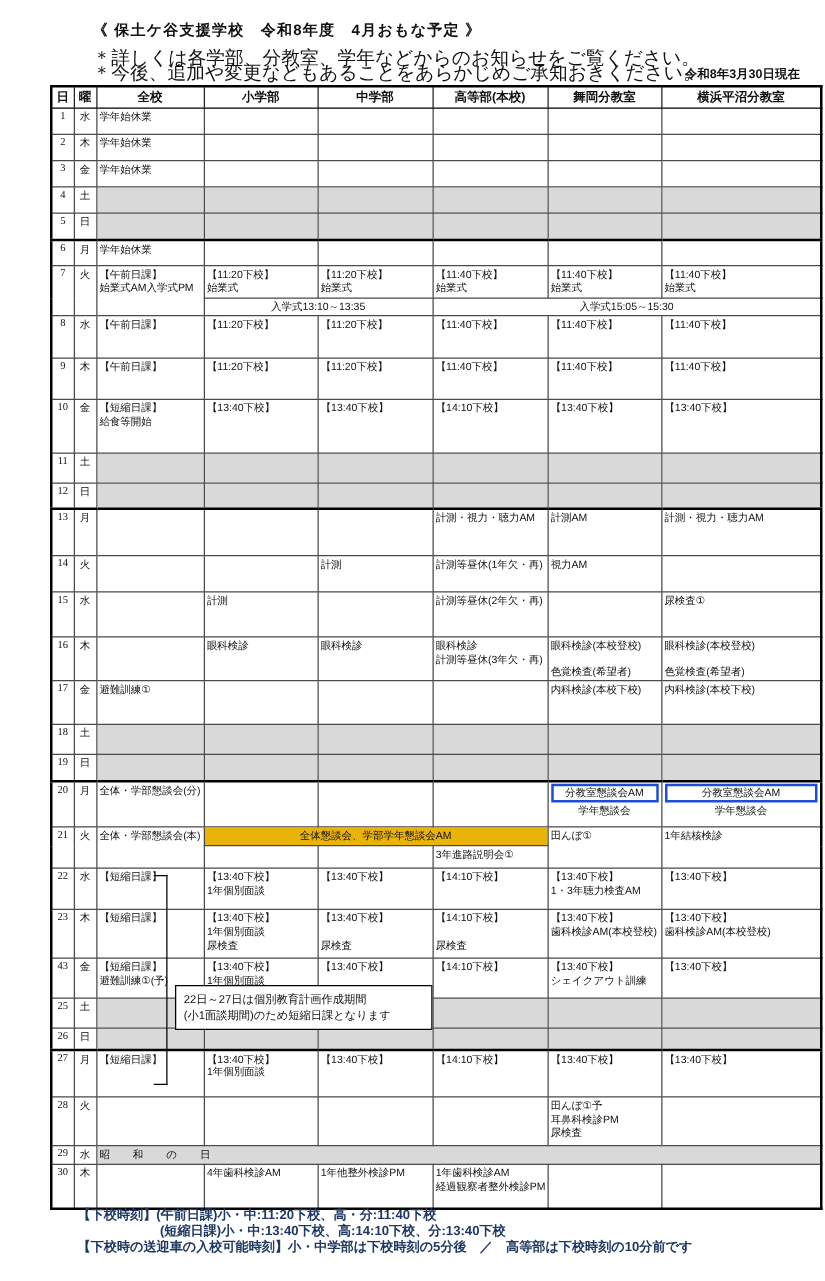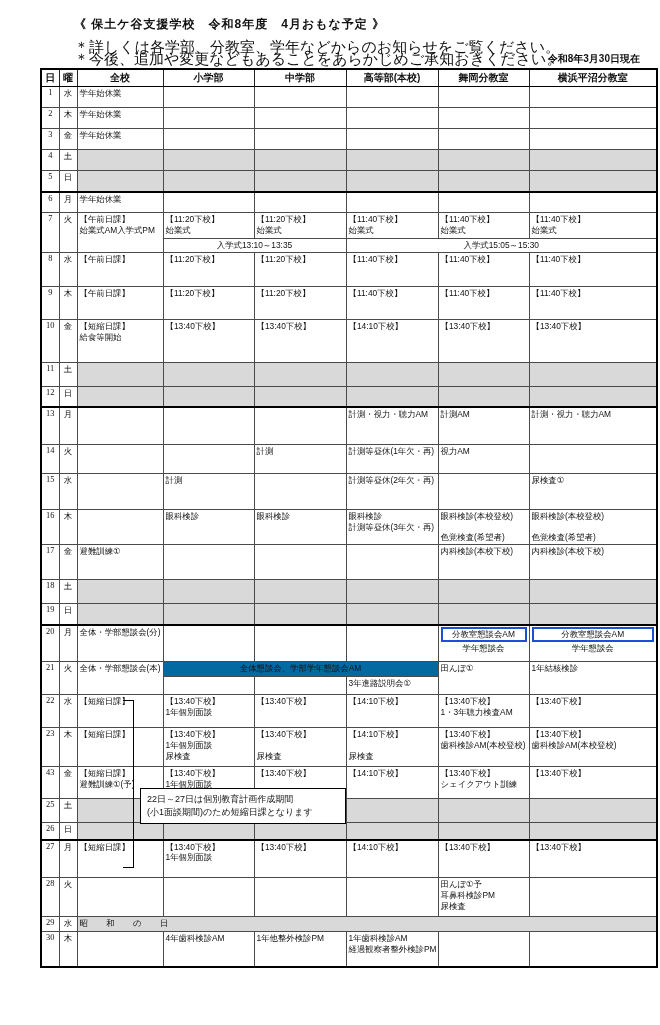--- a/index.html
+++ b/index.html
@@ -17,21 +17,21 @@
   td.day{font-family:"Liberation Serif","DejaVu Serif",serif;font-size:10px;text-align:center;vertical-align:middle;padding:0;}
   td.dow{font-size:9px;text-align:center;vertical-align:middle;padding:0;}
   tr.wk td{border-top:2px solid #000;}
   td.gray{background:#d9d9d9;}
   td.holiday{background:#d9d9d9;vertical-align:middle;padding-left:56px;letter-spacing:5px;font-size:9.5px;}
   .line{white-space:nowrap;min-height:10px;}
   .line.center{text-align:center;}
   .boxline{border:2px solid #1d4ed8;text-align:center;white-space:nowrap;margin:0 0 1px 0;line-height:11px;}
   td.bannercell{border:2px solid #000;background:#fff;text-align:center;vertical-align:middle;
         padding:0;font-size:8.4px;line-height:9px;white-space:nowrap;}
-  td.bannermid{border:2px solid #000;background:#0369a1;text-align:center;vertical-align:middle;
+  td.bannermid{border:2px solid #000;background:#eab308;text-align:center;vertical-align:middle;
         padding:0;font-size:8.6px;line-height:11px;white-space:nowrap;}
   .bracket{position:absolute;left:123px;top:700px;width:10px;height:166px;
         border-top:1.3px solid #000;border-right:1.6px solid #000;border-bottom:1.3px solid #000;}
   .callout{position:absolute;left:140px;top:788px;width:192px;background:#fff;border:1.3px solid #000;
         padding:4px 6px;font-size:9px;line-height:13px;}
   .footer{position:absolute;left:62px;top:966px;font-size:10.5px;font-weight:bold;line-height:13px;
         color:#1f3864;white-space:nowrap;}
   .footer .f2{margin-left:66px;}
 </style>
 </head>
@@ -565,13 +565,18 @@
       </tbody>
   </table>
 
   <div class="bracket"></div>
 
   <div class="callout">
     <div>22日～27日は個別教育計画作成期間</div>
     <div>(小1面談期間)のため短縮日課となります</div>
   </div>
 
+  <div class="footer">
+    <div class="f1">【下校時刻】(午前日課)小・中:11:20下校、高・分:11:40下校</div>
+    <div class="f2">(短縮日課)小・中:13:40下校、高:14:10下校、分:13:40下校</div>
+    <div class="f3">【下校時の送迎車の入校可能時刻】小・中学部は下校時刻の5分後　／　高等部は下校時刻の10分前です</div>
+  </div>
 </div>
 
 </body></html>

